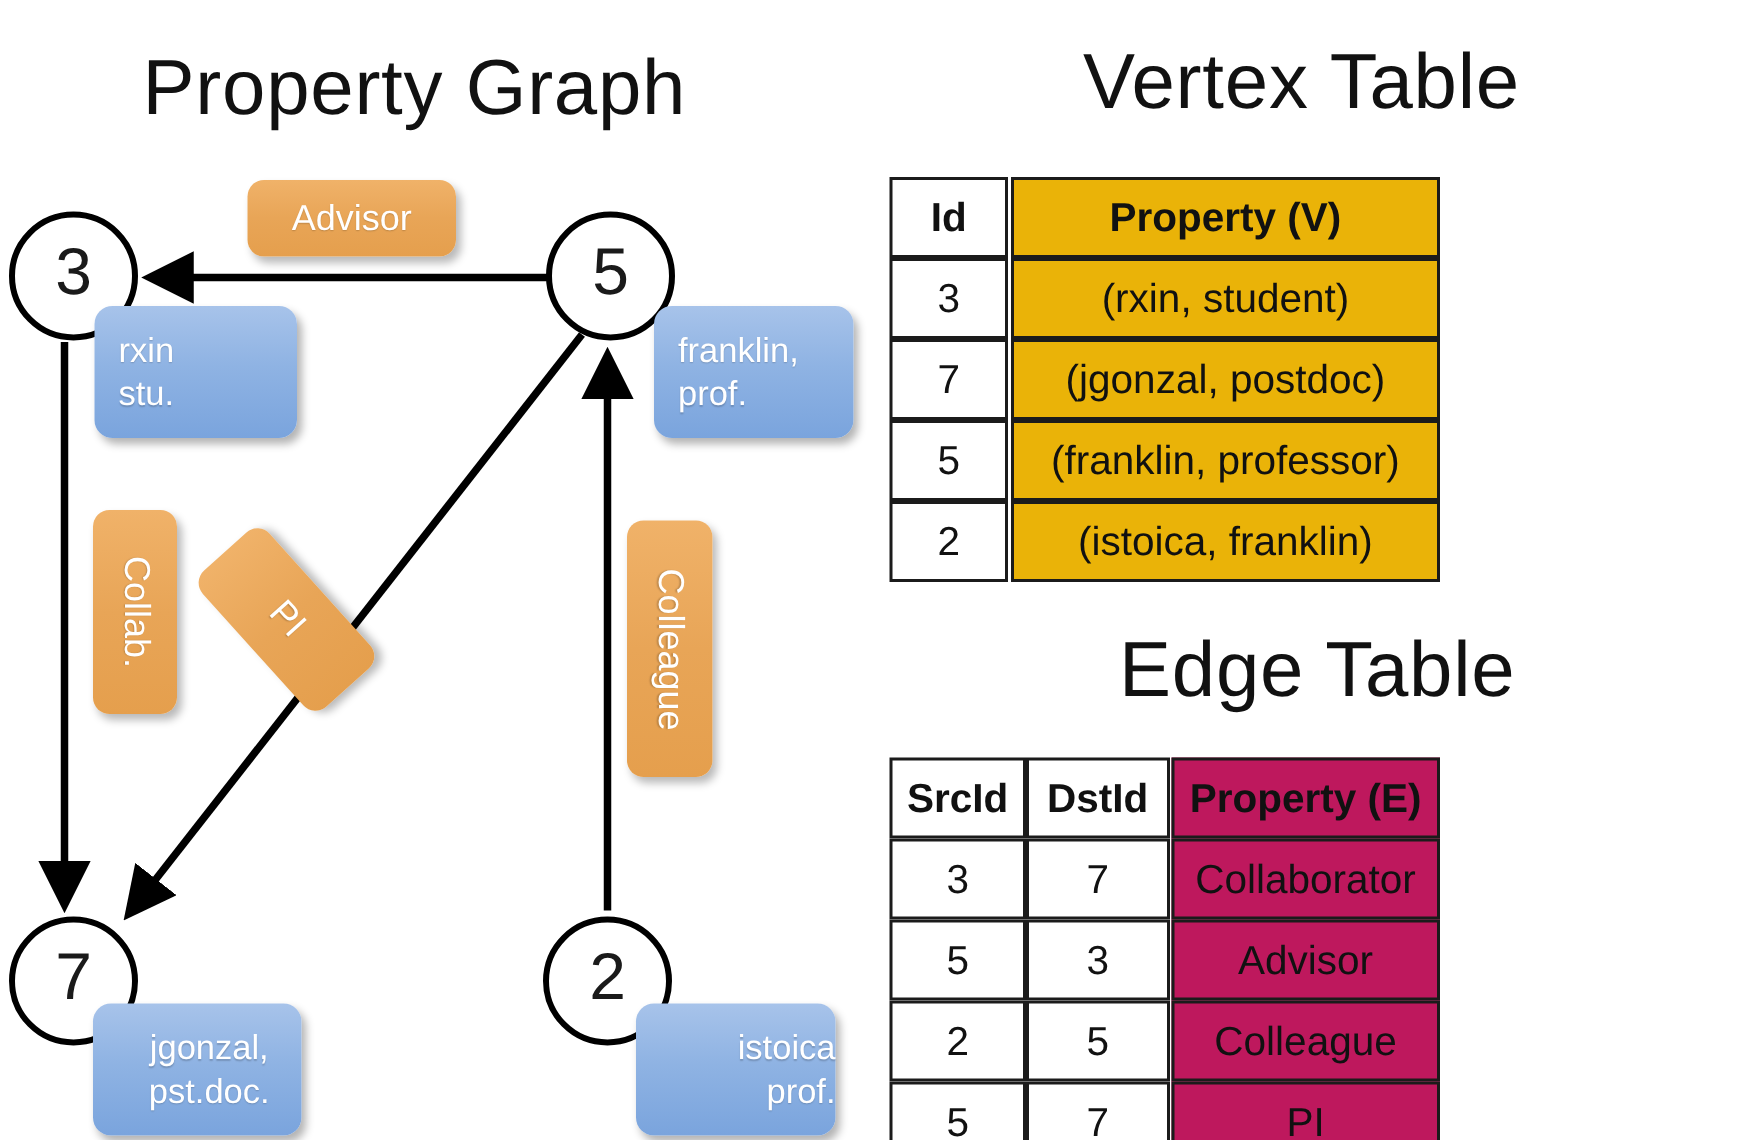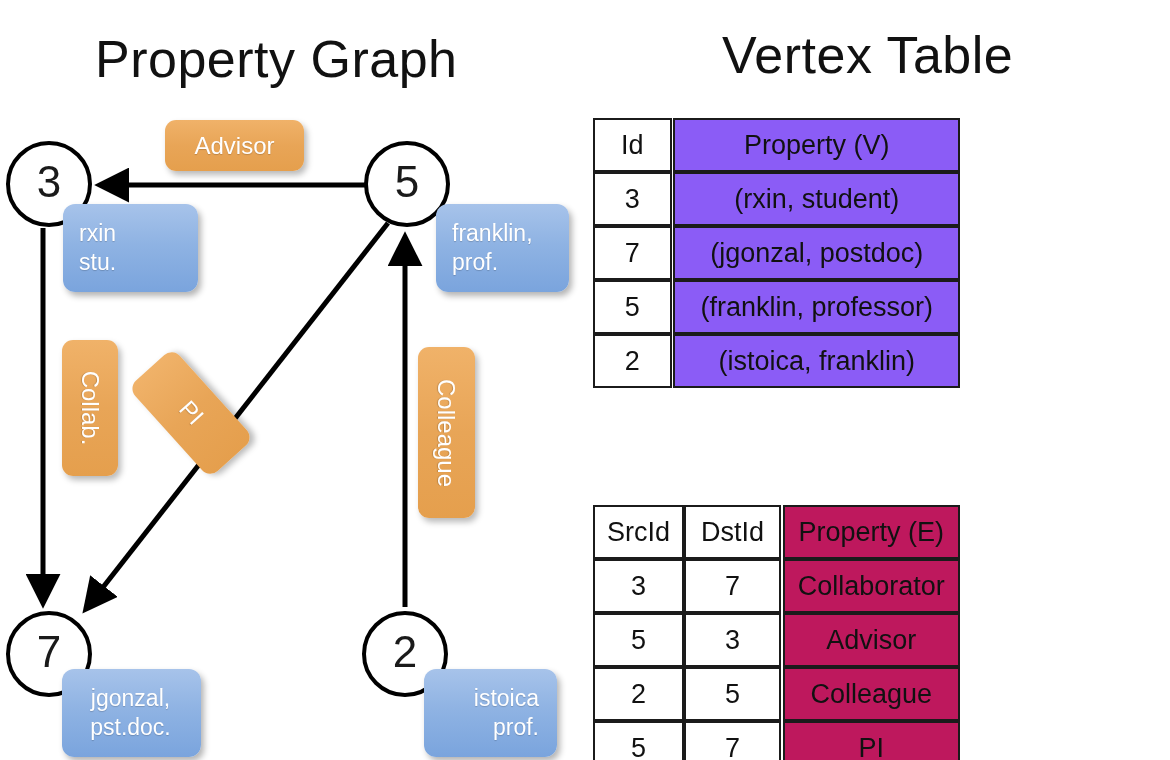--- a/index.html
+++ b/index.html
@@ -32,21 +32,21 @@
   .node span{transform:translateY(-2px);}
   #node-3{left:6px;top:126px;}
   #node-5{left:364px;top:126px;}
   #node-7{left:6px;top:596px;}
   #node-2{left:362px;top:596px;}
 
   
   .vprop{
     position:absolute;z-index:8;box-sizing:border-box;
     border-radius:12px;color:#fff;font-size:23px;line-height:1.28;
-    padding:12px 18px 12px 16px;
+    padding:12px 0 12px 16px;
     background:linear-gradient(180deg,#a7c3ea 0%,#8fb3e3 45%,#7aa4dd 100%);
     box-shadow:3px 4px 6px rgba(0,0,0,0.30);
     text-shadow:0 1px 1px rgba(0,0,0,0.18);
     display:flex;flex-direction:column;justify-content:center;
   }
   #vprop-rxin{left:63px;top:189px;width:135px;height:88px;}
   #vprop-franklin{left:424px;top:189px;width:133px;height:88px;margin-left:12px;}
   #vprop-jgonzal{left:62px;top:654px;width:139px;height:88px;align-items:center;}
   #vprop-istoica{left:424px;top:654px;width:133px;height:88px;text-align:right;}
 
@@ -72,43 +72,44 @@
   #eprop-pi .rot{transform:rotate(90deg);}
 
   
   .tbl{position:absolute;border-collapse:separate;border-spacing:0;}
   .tbl td{
     border:2px solid #1b1b1b;box-sizing:border-box;
     text-align:center;vertical-align:middle;
     font-size:27px;font-weight:300;color:#111;
     height:54px;padding:0 4px;white-space:nowrap;
   }
-  .tbl td.hdr{font-weight:normal;font-size:27px;}
+  .tbl td.hdr{font-weight:bold;font-size:27px;}
   .tbl td.plain{background:#ffffff;}
-  .tbl td.vfill{background:#8b5cf6;}
+  .tbl td.vfill{background:#eab308;}
   .tbl td.efill{background:#be185d;}
   
   .gapcol{width:6px;border:none !important;background:transparent !important;padding:0 !important;}
 
   #vertex-table{left:593px;top:103px;}
   #vertex-table td.c-id{width:182px;}
   #vertex-table td.c-prop{width:385px;}
 
   #edge-table{left:593px;top:490px;}
   #edge-table td.c-src{width:148px;}
   #edge-table td.c-dst{width:178px;}
   #edge-table td.c-eprop{width:243px;}
 </style>
 </head>
 <body>
 
 <div class="stage">
 
   <div class="title" id="title-property-graph">Property Graph</div>
   <div class="title" id="title-vertex-table">Vertex Table</div>
+  <div class="title" id="title-edge-table">Edge Table</div>
 
   <svg class="graph-svg" viewBox="0 0 585 760" xmlns="http://www.w3.org/2000/svg">
     <defs>
       <marker id="arrow" viewBox="0 0 12 12" refX="10" refY="6" markerWidth="7" markerHeight="7" orient="auto-start-reverse">
         <path d="M 0 0 L 12 6 L 0 12 z" fill="#000"></path>
       </marker>
     </defs>
 
     <line x1="365" y1="170" x2="100" y2="170" stroke="#000" stroke-width="5" marker-end="url(#arrow)"></line>
 

